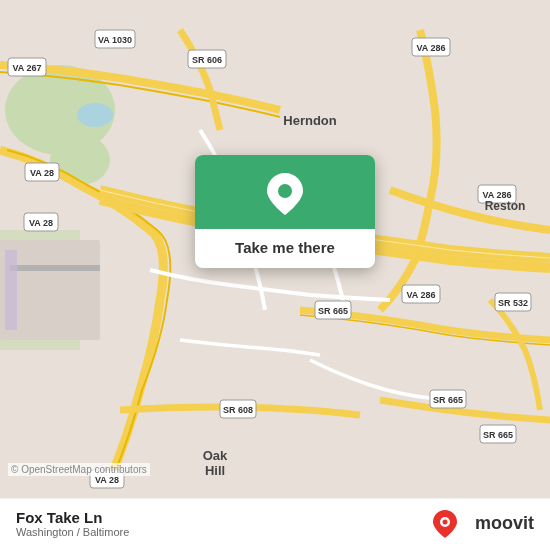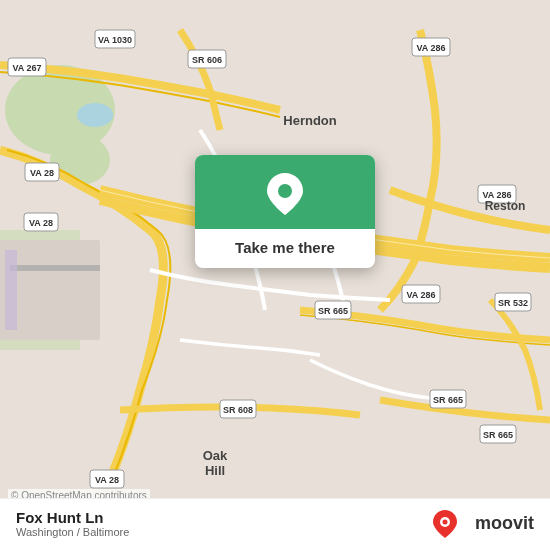--- a/index.html
+++ b/index.html
@@ -50,21 +50,21 @@
     .location-name {
       font-size: 15px;
       font-weight: 600;
       color: #222;
     }
 
     .copyright-text {
       font-size: 10px;
       color: #888;
       position: absolute;
-      bottom: 48px;
+      bottom: 74px;
       left: 8px;
       z-index: 10;
       background: rgba(255,255,255,0.7);
       padding: 1px 3px;
     }
 
     .moovit-logo {
       display: flex;
       align-items: center;
       gap: 18px;
@@ -241,21 +241,21 @@
       <button class="take-me-there-btn">Take me there</button>
     </div>
   </div>
 
   <div class="copyright-text">
     <span>© OpenStreetMap contributors</span>
   </div>
 
   <div id="bottom-bar">
     <div class="bottom-info">
-      <span class="location-name">Fox Hunt Ln</span>
+      <span class="location-name">Fox Take Ln</span>
       <span style="font-size:11px;color:#666;">Washington / Baltimore</span>
     </div>
     <div class="moovit-logo">
 
       <svg class="moovit-pin" viewBox="0 0 24 28" xmlns="http://www.w3.org/2000/svg">
         <path d="M12 0 C5.37 0 0 5.37 0 12 C0 19 12 28 12 28 C12 28 24 19 24 12 C24 5.37 18.63 0 12 0Z" fill="#e8312a"></path>
         <circle cx="12" cy="12" r="5" fill="white"></circle>
         <circle cx="12" cy="12" r="2.5" fill="#e8312a"></circle>
       </svg>
       <span class="moovit-text">moovit</span>

